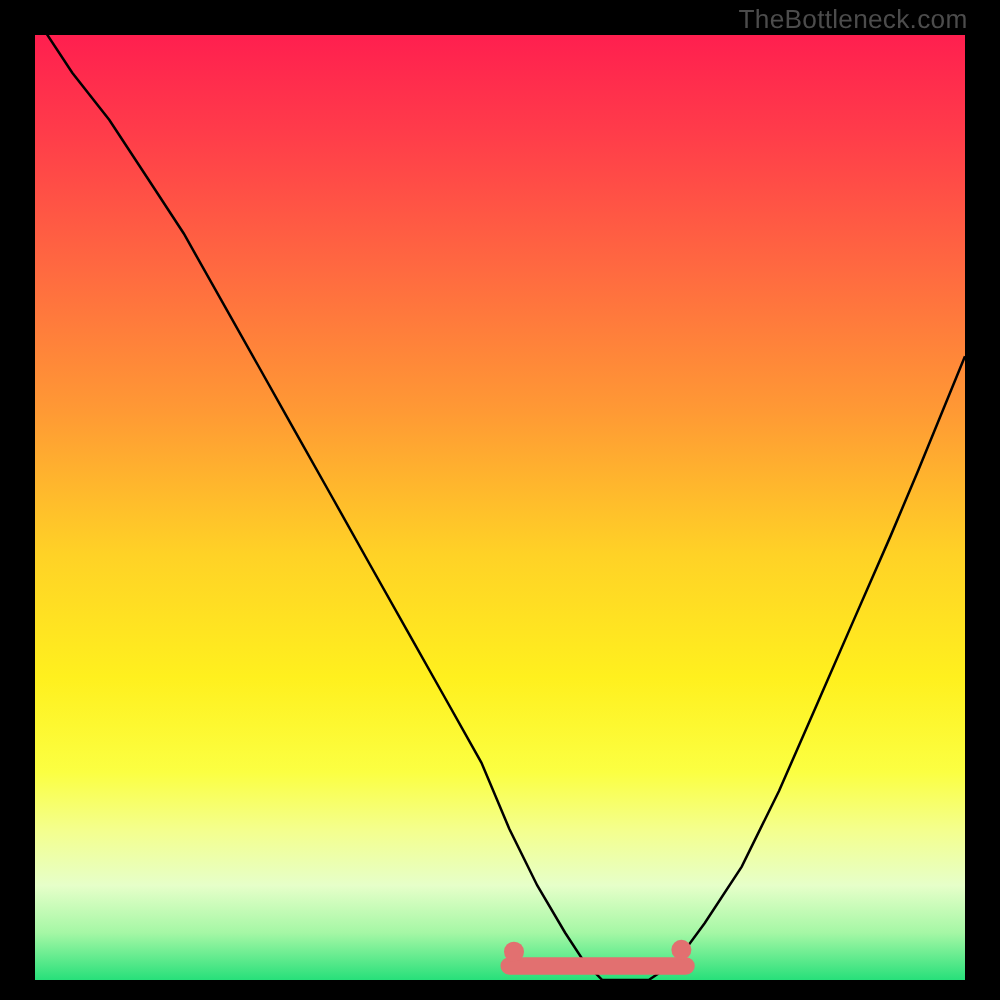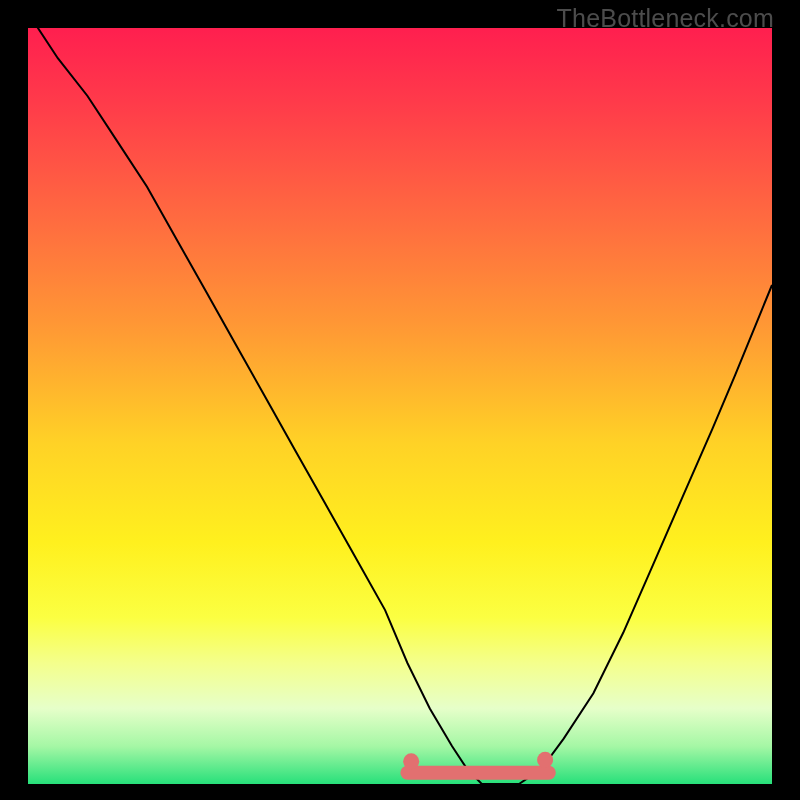--- a/index.html
+++ b/index.html
@@ -30,21 +30,21 @@
   .curve {
     position: absolute;
     inset: 0;
     pointer-events: none;
   }
   .watermark {
     position: absolute;
     top: 4px;
     right: 26px;
     color: #4c4c4c;
-    font-size: 25px;
+    font-size: 21px;
     font-weight: 500;
     letter-spacing: 0.2px;
   }
 </style>
 </head>
 <body>
 
 <div class="frame">
 
   <div class="watermark">TheBottleneck.com</div>

